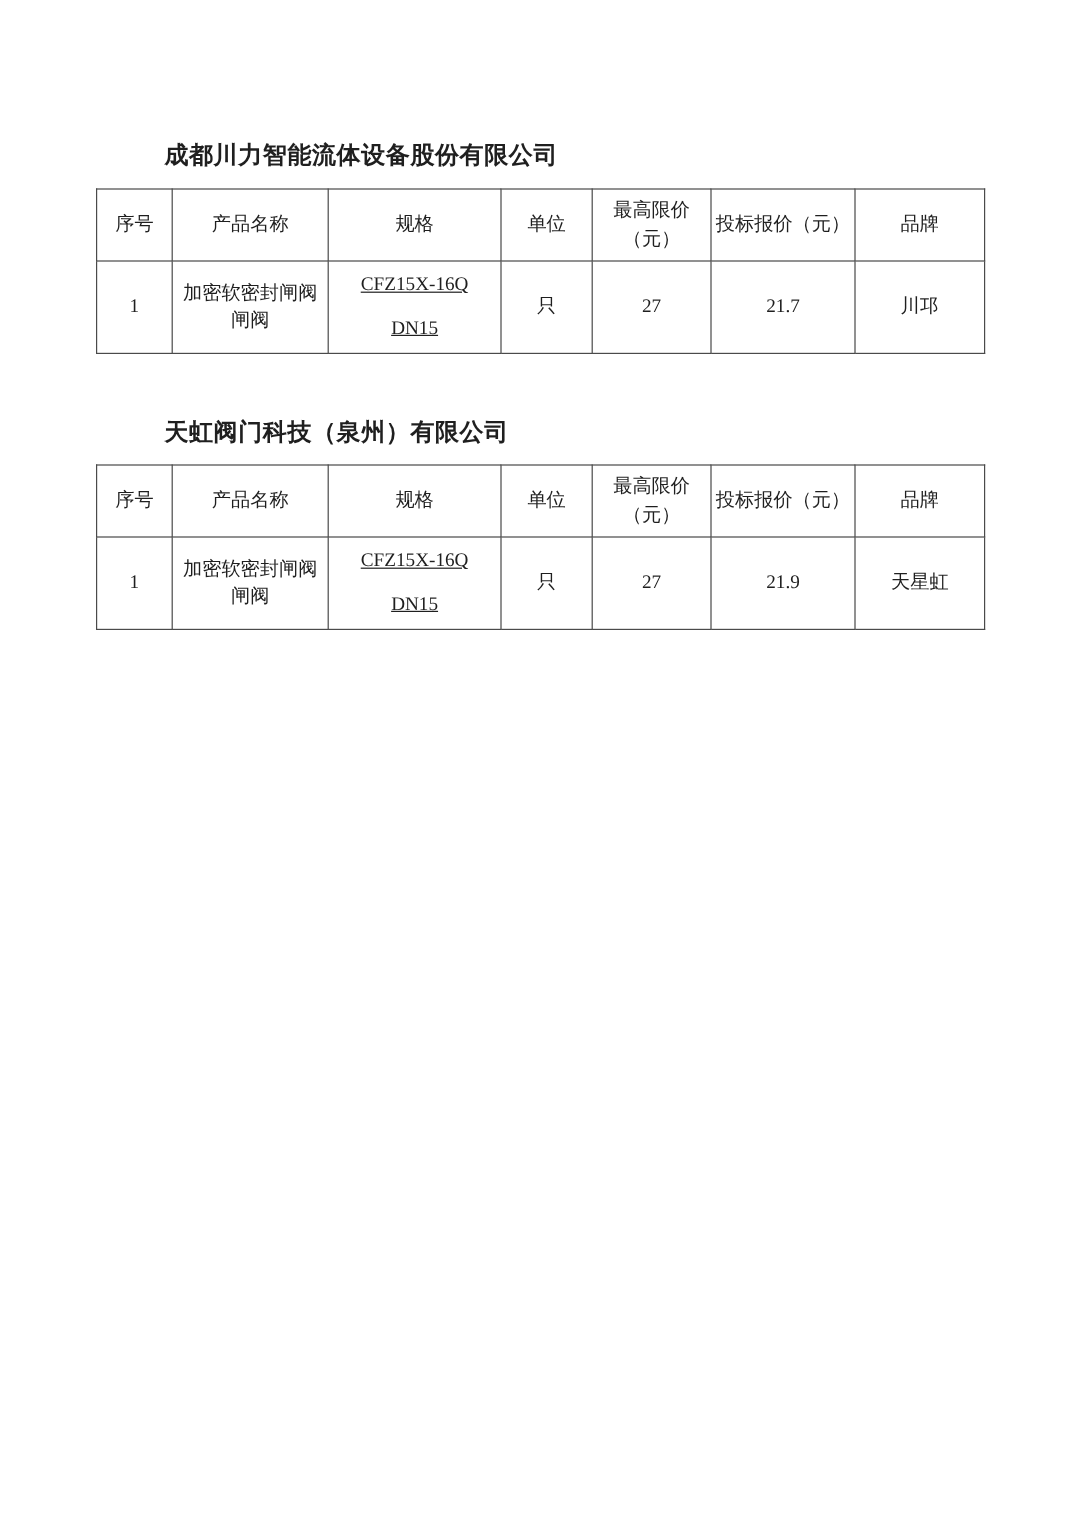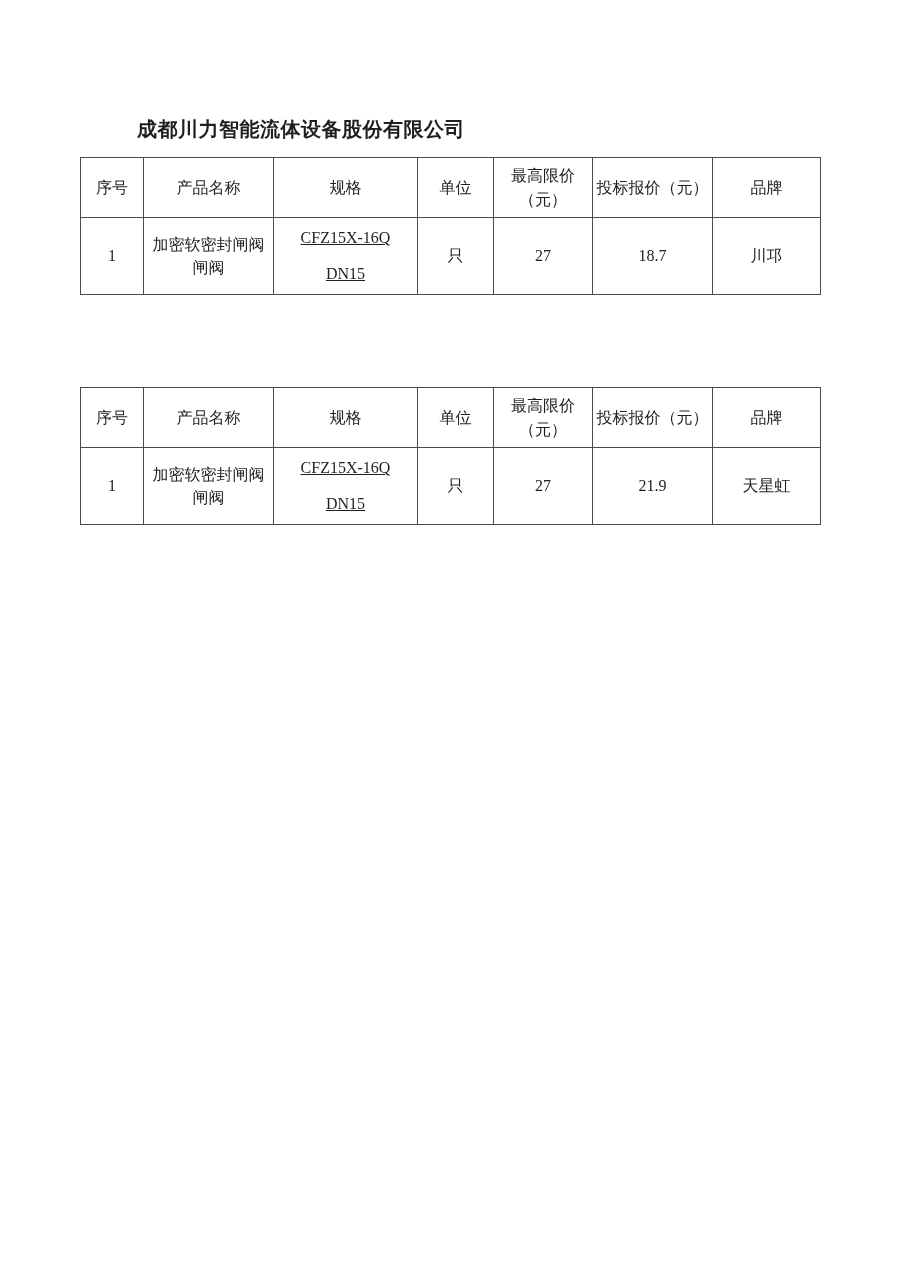--- a/index.html
+++ b/index.html
@@ -93,26 +93,27 @@
     </thead>
     <tbody>
       <tr>
         <td>1</td>
         <td>加密软密封闸阀
 闸阀</td>
         <td class="spec">CFZ15X-16Q
 DN15</td>
         <td>只</td>
         <td>27</td>
-        <td>18.7</td>
+        <td>21.7</td>
         <td>川邛</td>
       </tr>
     </tbody>
   </table>
 
+  <div class="company-title title-2">天虹阀门科技（泉州）有限公司</div>
 
   <table class="bid-table table-2">
     <colgroup>
       <col class="col-seq">
         <col class="col-product">
         <col class="col-spec">
       <col class="col-unit">
         <col class="col-maxprice">
         <col class="col-bidprice">
       <col class="col-brand">

